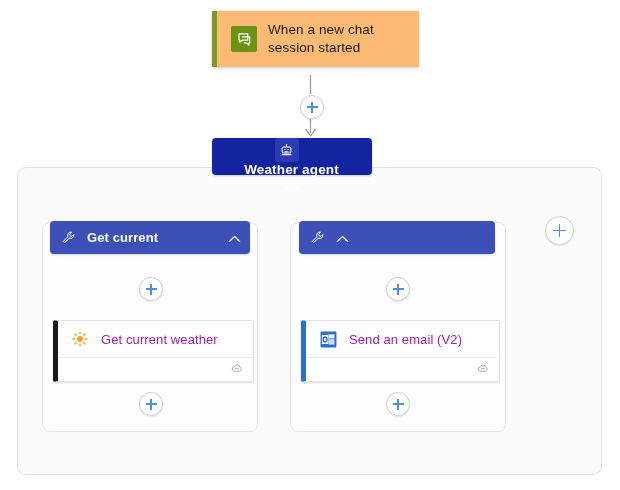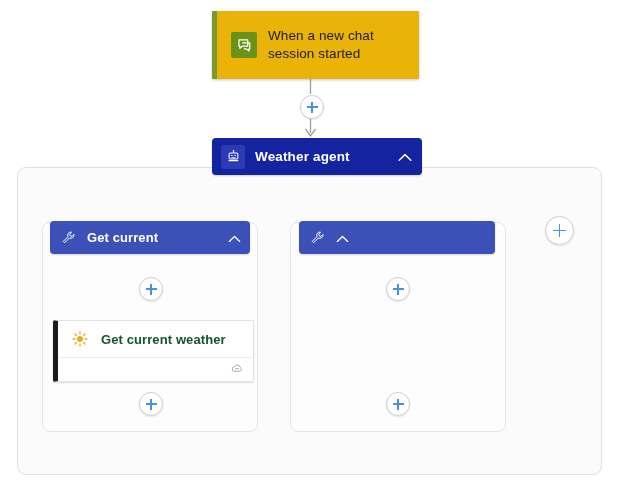--- a/index.html
+++ b/index.html
@@ -28,22 +28,22 @@
     height: 490px;
     pointer-events: none;
   }
 
   
   .node { position: absolute; box-sizing: border-box; }
 
   
   .trigger {
     left: 212px; top: 11px;
-    width: 207px; height: 68px;
-    background: #eab308;
+    width: 207px; height: 56px;
+    background: #fdba74;
     border-left: 5px solid #7a9a2e;
     box-shadow: 0 1px 3px rgba(0,0,0,.22);
     display: flex;
     align-items: center;
     padding: 0 12px 0 14px;
     border-radius: 1px;
   }
   .trigger .ico {
     width: 26px; height: 26px;
     background: #6b9117;
@@ -64,27 +64,28 @@
     left: 17px; top: 167px;
     width: 585px; height: 308px;
     border: 1px solid #e1e1e1;
     border-radius: 9px;
     background: #fbfbfb;
   }
 
   
   .agent-header {
     left: 212px; top: 138px;
-    width: 210px; height: 37px;
+    width: 160px; height: 37px;
     background: #1423a0;
     border-radius: 4px;
     display: flex;
     align-items: center;
     padding: 0 10px 0 9px;
     box-shadow: 0 1px 2px rgba(0,0,0,.18);
+    flex-direction: column;
   }
   .agent-header .ico {
     width: 24px; height: 24px;
     background: #2b3bb5;
     border-radius: 3px;
     flex: 0 0 24px;
     display: flex; align-items: center; justify-content: center;
     margin-right: 10px;
   }
   .agent-header .label {
@@ -150,23 +151,22 @@
     border-bottom: 1px solid #ededed;
   }
   .action-card .ico {
     width: 20px; height: 20px;
     flex: 0 0 20px;
     display: flex; align-items: center; justify-content: center;
     margin-right: 11px;
   }
   .action-card .label {
     font-size: 13px;
-    color: #14532d;
+    color: #a21caf;
     letter-spacing: .1px;
-    font-weight: bold;
   }
   .action-card .foot {
     height: 22px;
     display: flex;
     align-items: center;
     justify-content: flex-end;
     padding-right: 9px;
   }
 
   
@@ -326,20 +326,42 @@
         <path d="M1.2 7.2L7 1.6l5.8 5.6" fill="none" stroke="#ffffff" stroke-width="1.5" stroke-linecap="round" stroke-linejoin="round"></path>
       </svg>
     </span>
   </div>
 
   <div class="plus" style="left:386px; top:277px;">
     <span class="bar-h"></span>
     <span class="bar-v"></span>
   </div>
 
+  <div class="action-card right">
+    <div class="row">
+      <span class="ico">
+        <svg width="19" height="19" viewBox="0 0 24 24" aria-hidden="true">
+          <rect x="2" y="2" width="20" height="20" rx="1.5" fill="#2c6fd1"></rect>
+          <rect x="12" y="5.5" width="7.5" height="5.2" fill="#ffffff" opacity="0.92"></rect>
+          <rect x="12" y="11.6" width="7.5" height="6.9" fill="#ffffff" opacity="0.75"></rect>
+          <rect x="3.6" y="6.4" width="8.2" height="11.2" rx="1" fill="#ffffff"></rect>
+          <ellipse cx="7.7" cy="12" rx="2.5" ry="3.1" fill="none" stroke="#2c6fd1" stroke-width="1.7"></ellipse>
+        </svg>
+      </span>
+      <span class="label">Send an email (V2)</span>
+    </div>
+    <div class="foot">
+      <span>
+        <svg width="14" height="11" viewBox="0 0 20 15" aria-hidden="true">
+          <path d="M5.8 11.4a3.3 3.3 0 0 1 .5-6.5 4.4 4.4 0 0 1 8.2 1.1 2.9 2.9 0 0 1-.5 5.4z" fill="none" stroke="#9a9a9a" stroke-width="1.2"></path>
+          <path d="M7.6 8.2c1.2-1.4 3.6-1.4 4.8 0" fill="none" stroke="#9a9a9a" stroke-width="1.2" stroke-linecap="round"></path>
+        </svg>
+      </span>
+    </div>
+  </div>
 
   <div class="plus" style="left:386px; top:392px;">
     <span class="bar-h"></span>
     <span class="bar-v"></span>
   </div>
 
   <div class="plus big" style="left:545px; top:216px;">
     <span class="bar-h"></span>
     <span class="bar-v"></span>
   </div>

